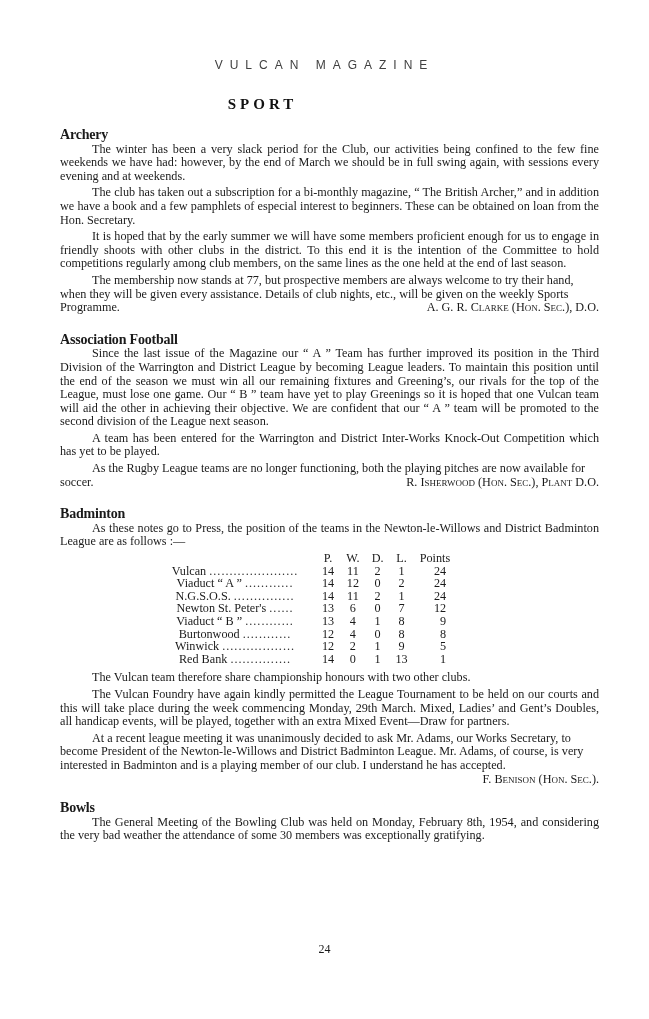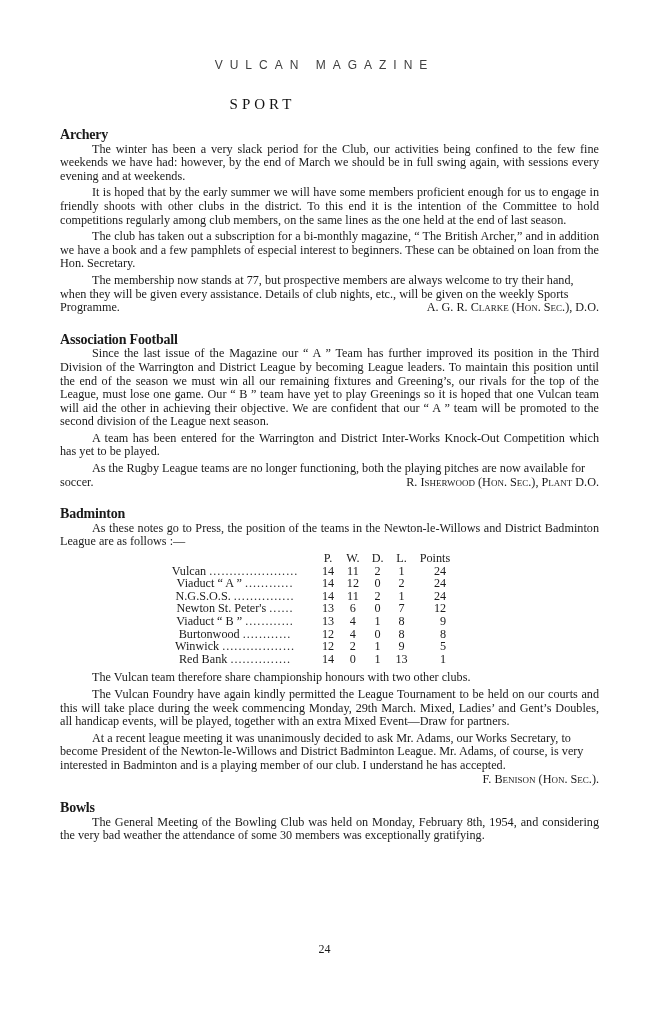--- a/index.html
+++ b/index.html
@@ -9,21 +9,21 @@
     color: #1a1a1a;
   }
   .page { position: absolute; left: 0; top: 0; width: 649px; height: 1019px; }
   .running-head {
     position: absolute; top: 58px; left: 0; width: 649px; text-align: center;
     font-family: "Liberation Sans", "DejaVu Sans", sans-serif;
     font-size: 12px; letter-spacing: 7px; color: #404040;
   }
   .title {
     position: absolute; top: 96px; left: 0; width: 525px; text-align: center;
-    font-weight: normal; font-size: 15px; letter-spacing: 4px; color: #111;
+    font-weight: bold; font-size: 15px; letter-spacing: 4px; color: #111;
   }
   .content {
     position: absolute; left: 60px; top: 113px; width: 539px;
     font-size: 12.2px; line-height: 13.6px;
   }
   .section-heading {
     font-weight: bold; font-size: 14px; margin: 15px 0 1px 0; letter-spacing: -0.2px;
   }
   .section { margin-bottom: 9px; }
   p { margin: 0 0 3px 0; text-align: justify; text-indent: 32px; }
@@ -49,22 +49,22 @@
 
 <div class="page">
   <div class="running-head">VULCAN MAGAZINE</div>
   <div class="title">SPORT</div>
 
   <div class="content">
 
     <div class="section">
       <div class="section-heading">Archery</div>
       <p>The winter has been a very slack period for the Club, our activities being confined to the few fine weekends we have had: however, by the end of March we should be in full swing again, with sessions every evening and at weekends.</p>
+      <p>The club has taken out a subscription for a bi-monthly magazine, “ The British Archer,” and in addition we have a book and a few pamphlets of especial interest to beginners. These can be obtained on loan from the Hon. Secretary.</p>
       <p>It is hoped that by the early summer we will have some members proficient enough for us to engage in friendly shoots with other clubs in the district. To this end it is the intention of the Committee to hold competitions regularly among club members, on the same lines as the one held at the end of last season.</p>
-      <p>The club has taken out a subscription for a bi-monthly magazine, “ The British Archer,” and in addition we have a book and a few pamphlets of especial interest to beginners. These can be obtained on loan from the Hon. Secretary.</p>
       <p class="last-line-sig"><span>The membership now stands at 77, but prospective members are always welcome to try their hand, when they will be given every assistance. Details of club nights, etc., will be given on the weekly Sports Programme.</span>
         <span class="sig smallcaps">A. G. R. Clarke (Hon. Sec.), D.O.</span></p>
       <div class="clear"></div>
     </div>
 
     <div class="section">
       <div class="section-heading">Association Football</div>
       <p>Since the last issue of the Magazine our “ A ” Team has further improved its position in the Third Division of the Warrington and District League by becoming League leaders. To maintain this position until the end of the season we must win all our remaining fixtures and Greening’s, our rivals for the top of the League, must lose one game. Our “ B ” team have yet to play Greenings so it is hoped that one Vulcan team will aid the other in achieving their objective. We are confident that our “ A ” team will be promoted to the second division of the League next season.</p>
       <p>A team has been entered for the Warrington and District Inter-Works Knock-Out Competition which has yet to be played.</p>
       <p class="last-line-sig"><span>As the Rugby League teams are no longer functioning, both the playing pitches are now available for soccer.</span>

